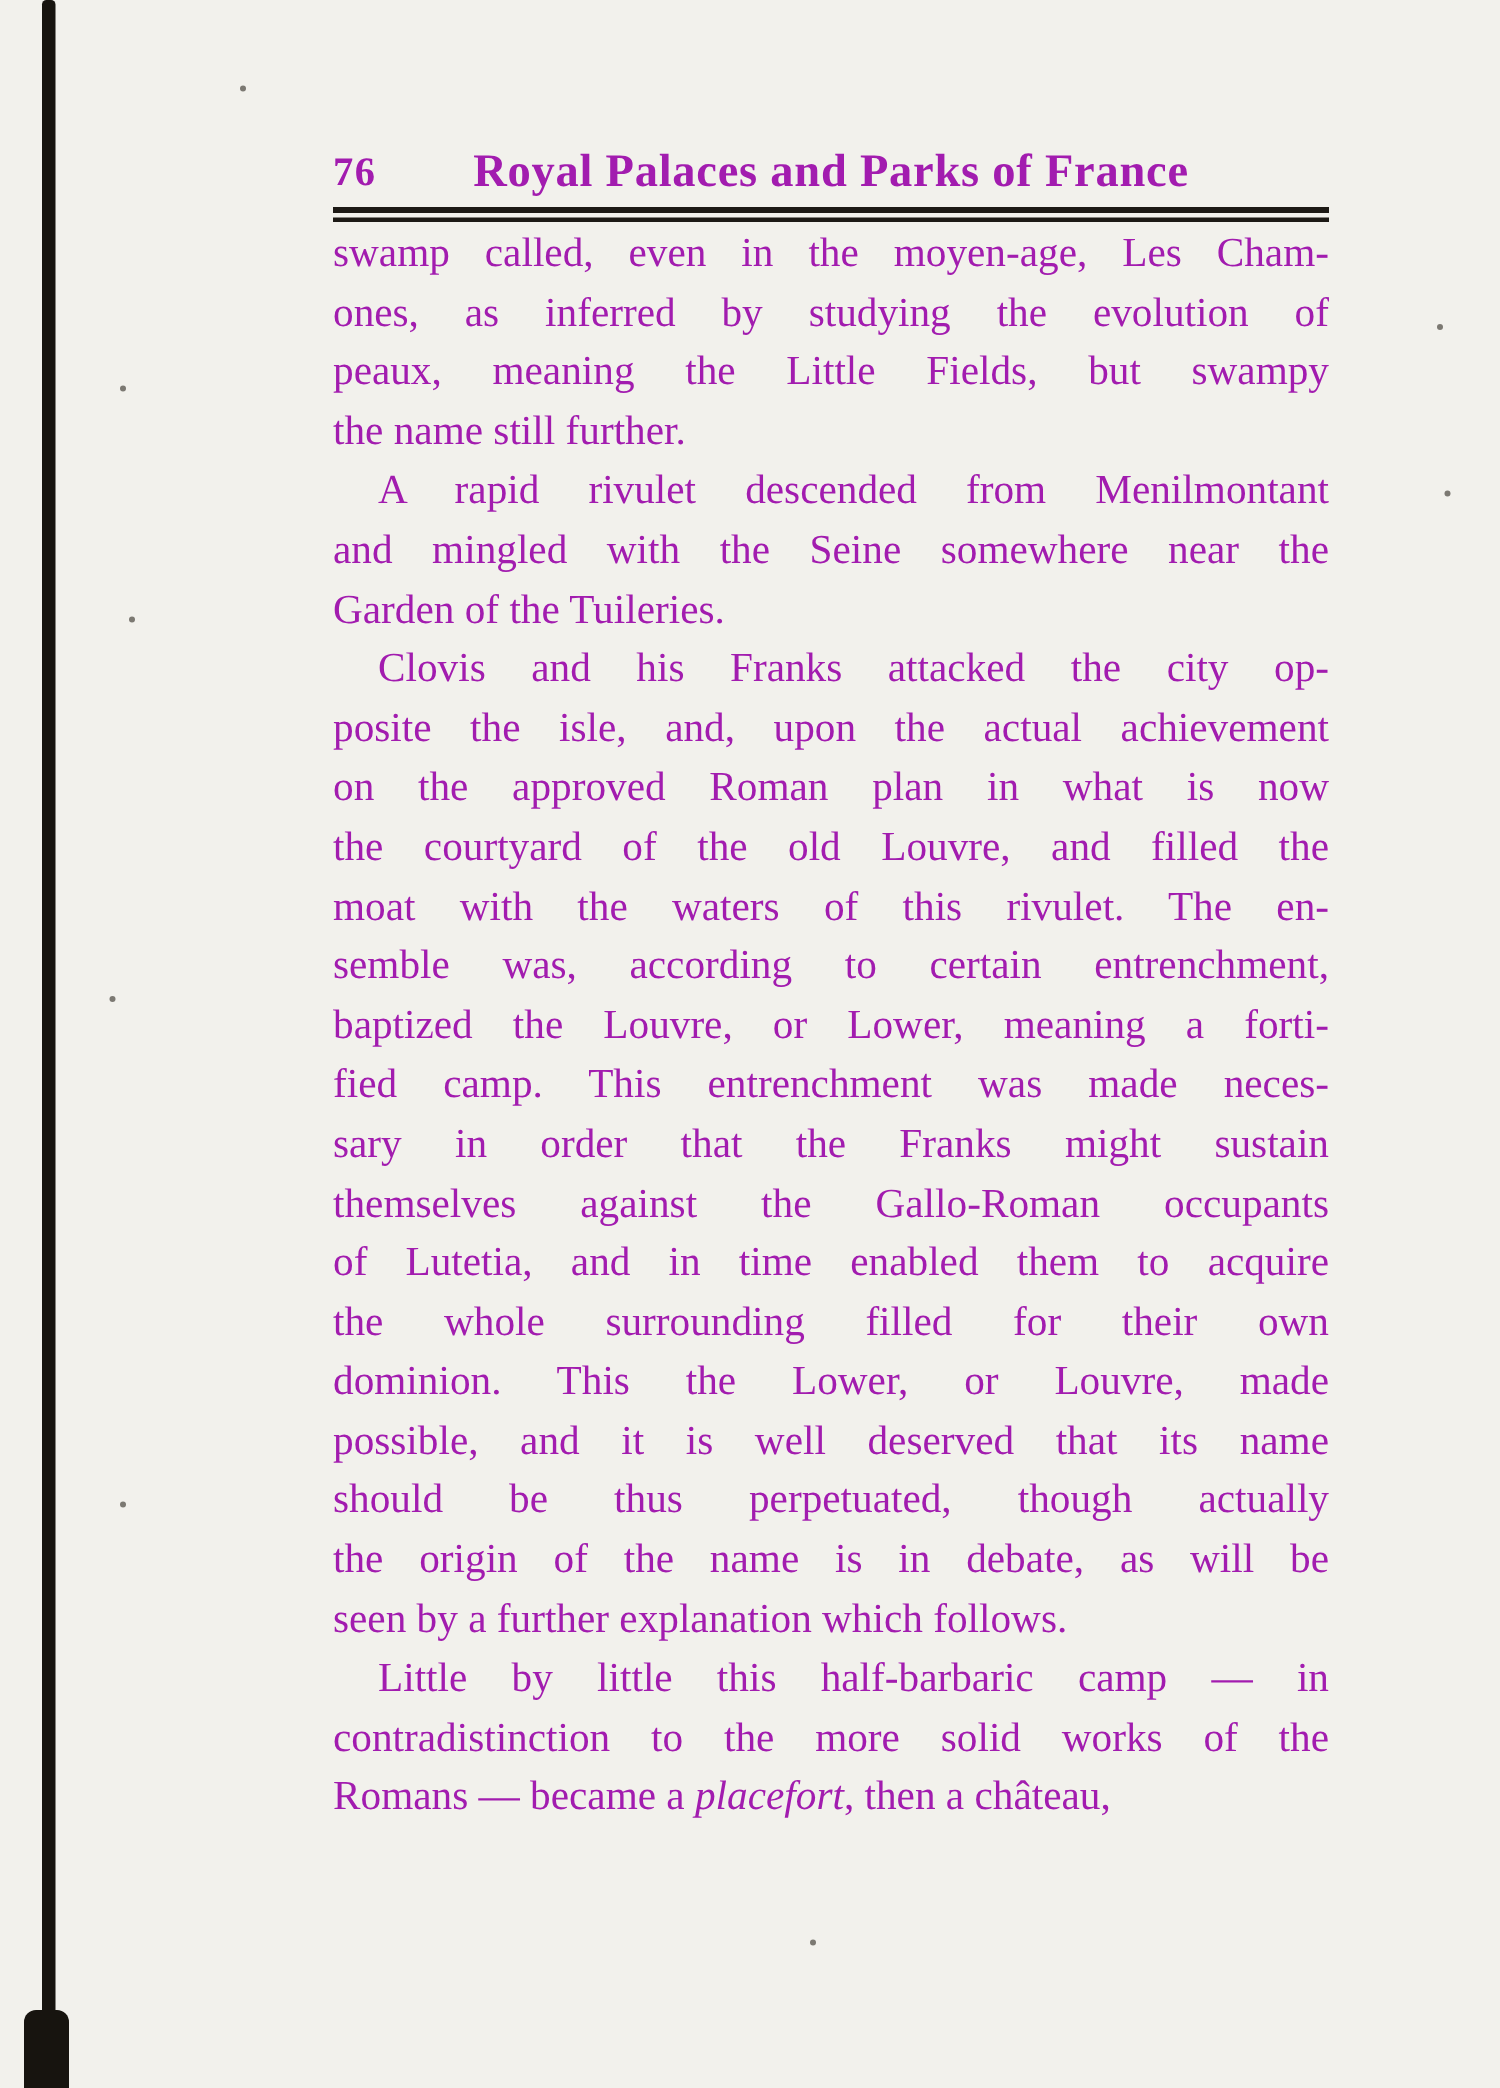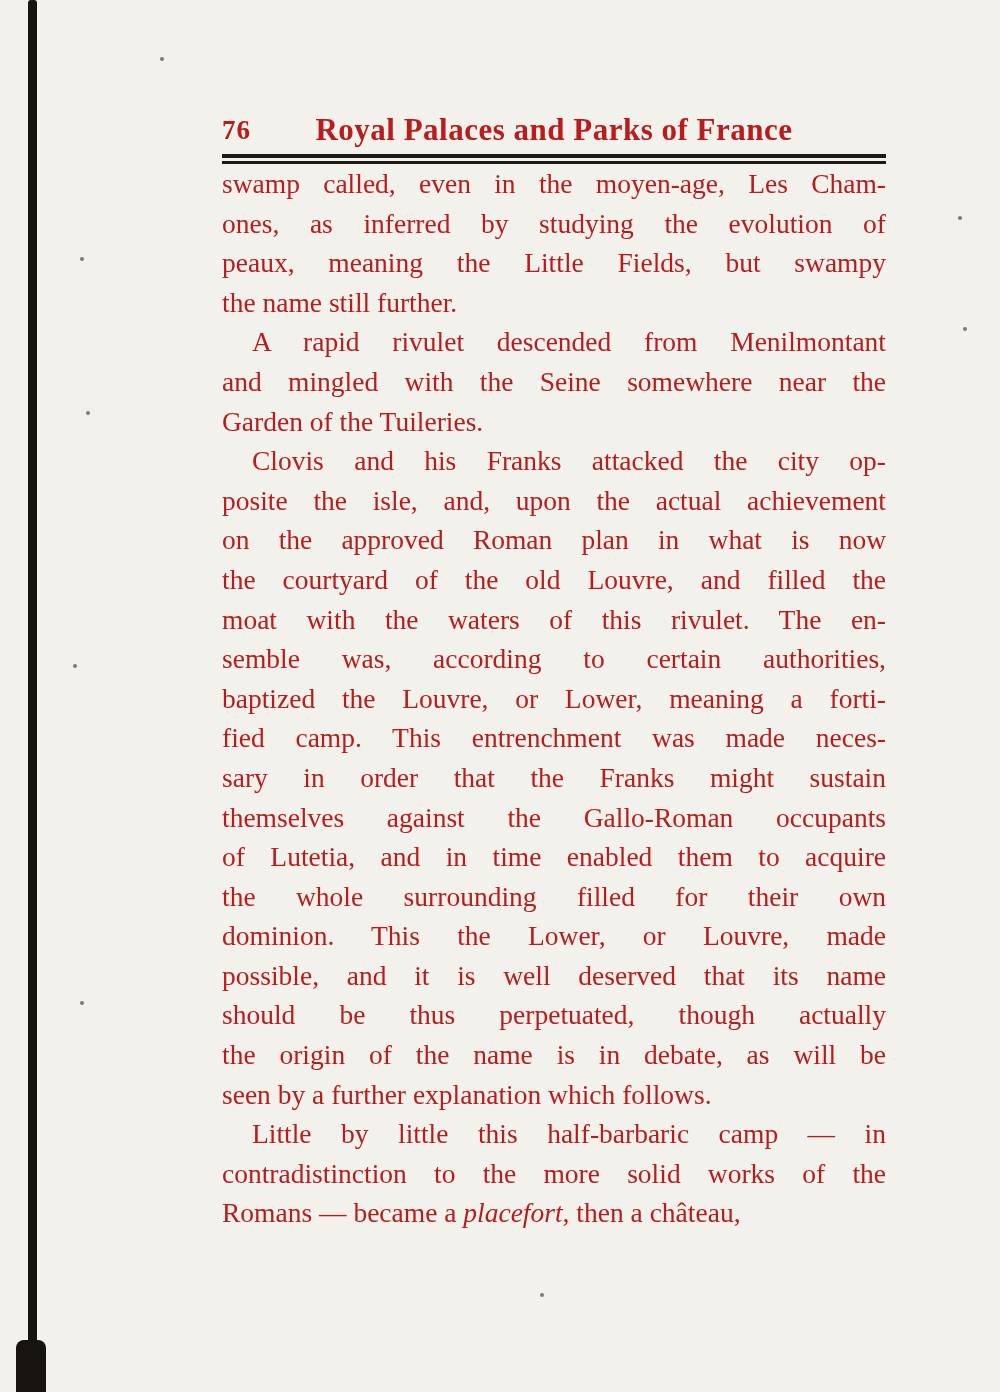--- a/index.html
+++ b/index.html
@@ -7,21 +7,21 @@
     padding: 0;
     background: #e8e6e1;
   }
   .page {
     position: relative;
     width: 1000px;
     height: 1392px;
     background: #f2f1ec;
     overflow: hidden;
     font-family: "Liberation Serif", "DejaVu Serif", serif;
-    color: #b91c1c;
+    color: #a21caf;
   }
   
   .scan-bar {
     position: absolute;
     left: 28px;
     top: 0;
     width: 9px;
     height: 100%;
     background: #17140f;
     border-radius: 3px;
@@ -63,21 +63,20 @@
     font-weight: bold;
     font-size: 27px;
     letter-spacing: 1px;
   }
   .title {
     display: block;
     text-align: center;
     font-weight: bold;
     font-size: 31px;
     letter-spacing: 0.5px;
-    margin-top: 16px;
   }
   .rule {
     margin-top: 4px;
     border-top: 4px solid #1d1a15;
     border-bottom: 3px solid #1d1a15;
     height: 3px;
   }
   .text {
     font-size: 27.5px;
     line-height: 39.6px;
@@ -130,21 +129,21 @@
           <div class="line first">A rapid rivulet descended from Menilmontant</div>
           <div class="line">and mingled with the Seine somewhere near the</div>
           <div class="line last">Garden of the Tuileries.</div>
         </div>
         <div class="para indent">
           <div class="line first">Clovis and his Franks attacked the city op-</div>
           <div class="line">posite the isle, and, upon the actual achievement</div>
           <div class="line">on the approved Roman plan in what is now</div>
           <div class="line">the courtyard of the old Louvre, and filled the</div>
           <div class="line">moat with the waters of this rivulet. The en-</div>
-          <div class="line">semble was, according to certain authorities,</div>
+          <div class="line">semble was, according to certain entrenchment,</div>
           <div class="line">baptized the Louvre, or Lower, meaning a forti-</div>
           <div class="line">fied camp. This entrenchment was made neces-</div>
           <div class="line">sary in order that the Franks might sustain</div>
           <div class="line">themselves against the Gallo-Roman occupants</div>
           <div class="line">of Lutetia, and in time enabled them to acquire</div>
           <div class="line">the whole surrounding filled for their own</div>
           <div class="line">dominion. This the Lower, or Louvre, made</div>
           <div class="line">possible, and it is well deserved that its name</div>
           <div class="line">should be thus perpetuated, though actually</div>
           <div class="line">the origin of the name is in debate, as will be</div>

